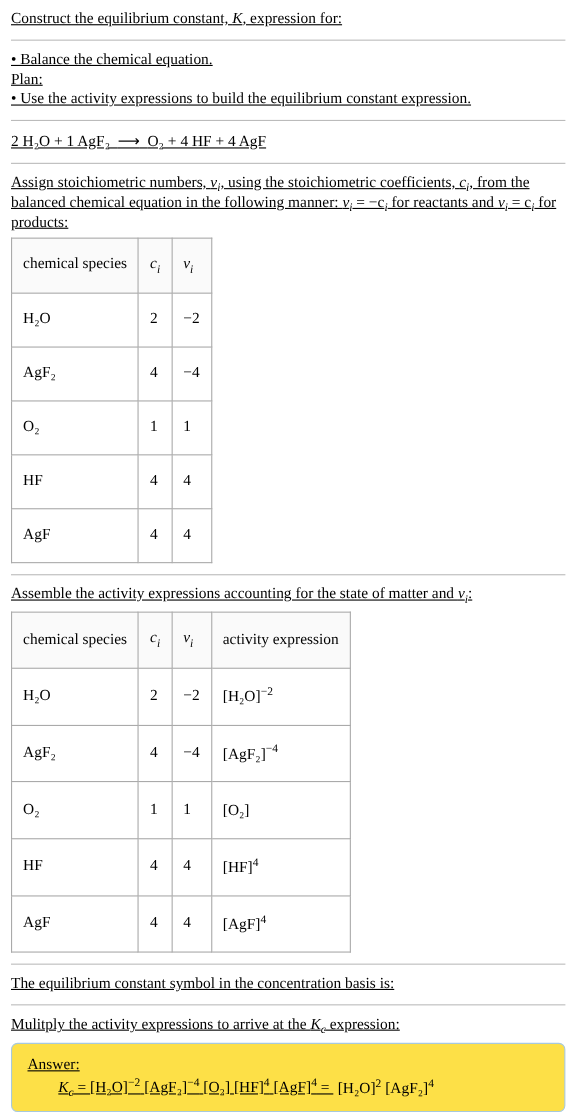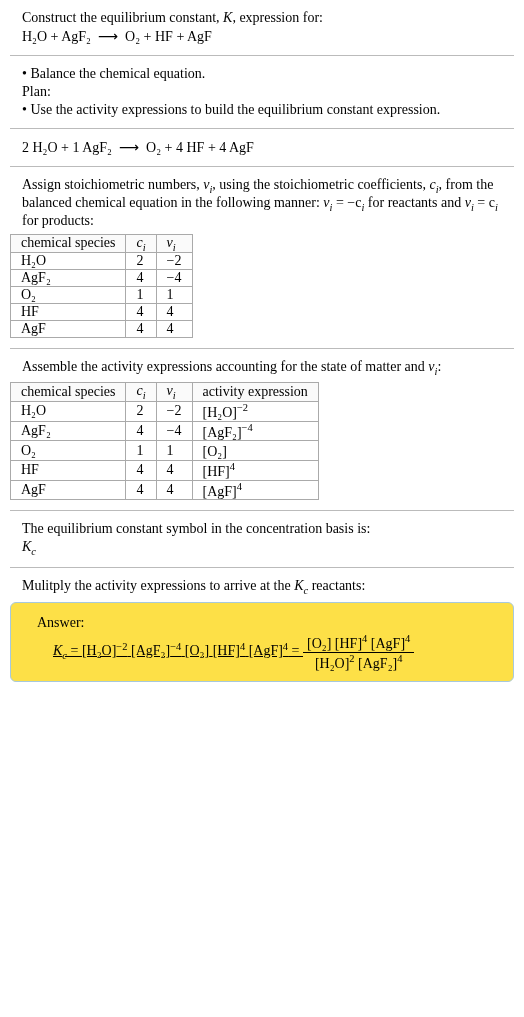--- a/index.html
+++ b/index.html
@@ -16,21 +16,21 @@
     border: none;
     border-top: 1px solid #bbb;
     margin: 10px 0;
   }
   table {
     border-collapse: collapse;
     margin-top: 5px;
   }
   th, td {
     border: 1px solid #aaa;
-    padding: 0 10px;
+    padding: 16px 10px;
     text-align: left;
     font-weight: normal;
   }
   th {
     background: #fafafa;
   }
   .answer-box {
     background: #fde047;
     border: 1px solid #a7c9dd;
     border-radius: 6px;
@@ -46,34 +46,29 @@
   }
   .frac {
     display: inline-block;
     vertical-align: middle;
     text-align: center;
   }
   .frac .num { display:block; border-bottom:1px solid #000; padding:0 4px;}
   .frac .den { display:block; padding:0 4px;}
   sub, sup { font-size: 0.75em; }
   .nowrap { white-space: nowrap; }
-  p { margin: 2px 12px; }
+  p { margin: 2px 0; text-decoration: underline; }
   .section { margin-bottom: 2px; }
 </style>
 </head>
 <body>
 
 <div class="section">
   <p>
     <span>Construct the equilibrium constant, </span><i>K</i><span>, expression for:</span>
-  </p>
-  <p class="formula">
-    <span>H₂O + AgF₂</span>
-    &nbsp;<span>⟶</span>&nbsp;
-    <span>O₂ + HF + AgF</span>
   </p>
 </div>
 
 <hr>
 
 <div class="section">
   <p>• Balance the chemical equation.</p>
   <p>Plan:</p>
   <p>• Use the activity expressions to build the equilibrium constant expression.</p>
 </div>
@@ -175,43 +170,37 @@
           <td><span>[AgF]</span><sup>4</sup></td>
         </tr>
   </tbody>
     </table>
 </div>
 
 <hr>
 
 <div class="section">
   <p>The equilibrium constant symbol in the concentration basis is:</p>
-  <p><i>K</i><sub><i>c</i></sub></p>
-</div>
-
-<hr>
-
-<div class="section">
-  <p>
-    <span>Mulitply the activity expressions to arrive at the </span><i>K</i><sub><i>c</i></sub><span> reactants:</span>
+</div>
+
+<hr>
+
+<div class="section">
+  <p>
+    <span>Mulitply the activity expressions to arrive at the </span><i>K</i><sub><i>c</i></sub><span> expression:</span>
   </p>
 </div>
 
 <div class="answer-box">
   <p>Answer:</p>
   <div class="indent nowrap formula">
     <i>K</i><sub><i>c</i></sub><span> = </span><span>[H₂O]</span><sup>−2</sup>
     <span>[AgF₂]</span><sup>−4</sup>
     <span>[O₂]</span>
     <span>[HF]</span><sup>4</sup>
     <span>[AgF]</span><sup>4</sup><span> = </span><span class="frac">
-      <span class="num">
-        <span>[O₂]</span>
-        <span>[HF]</span><sup>4</sup>
-        <span>[AgF]</span><sup>4</sup>
-      </span>
       <span class="den">
         <span>[H₂O]</span><sup>2</sup>
         <span>[AgF₂]</span><sup>4</sup>
       </span>
     </span>
   </div>
 </div>
 
 </body></html>

